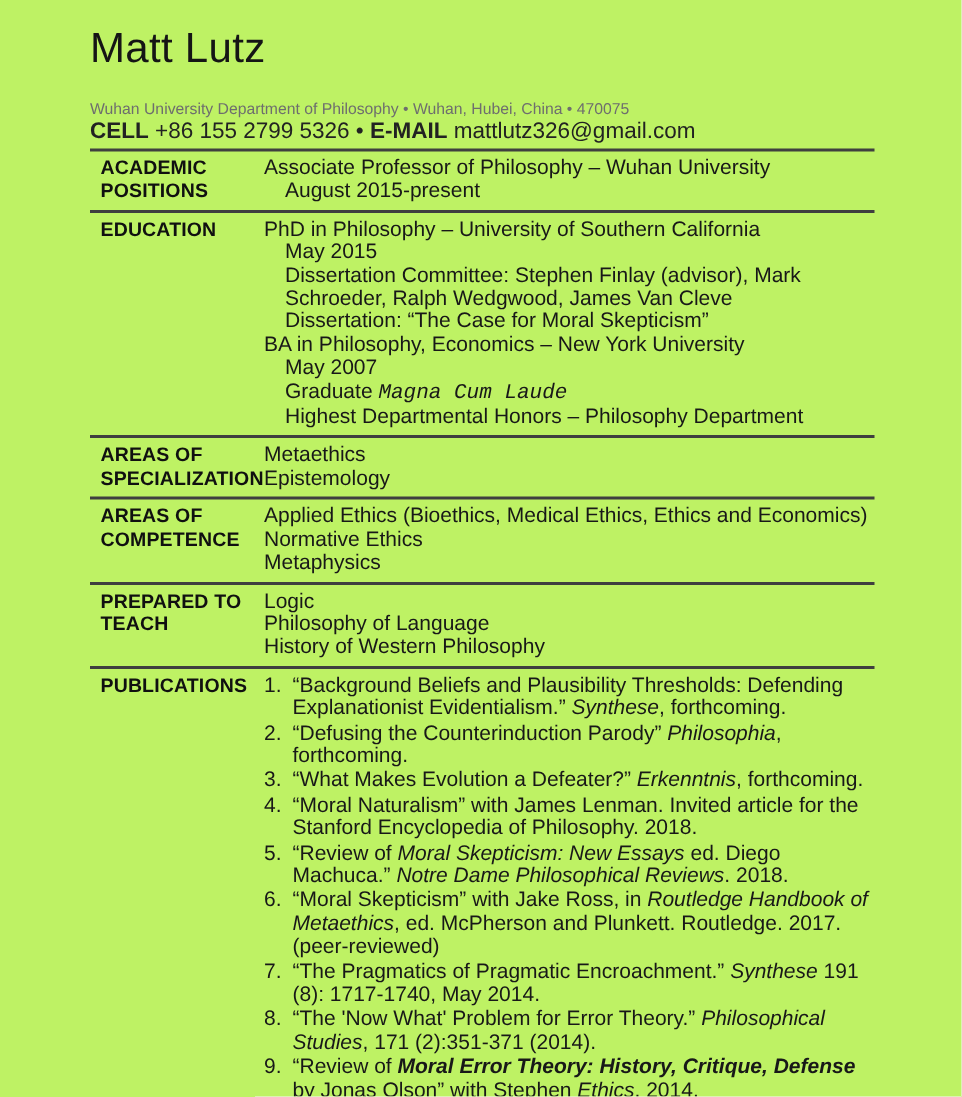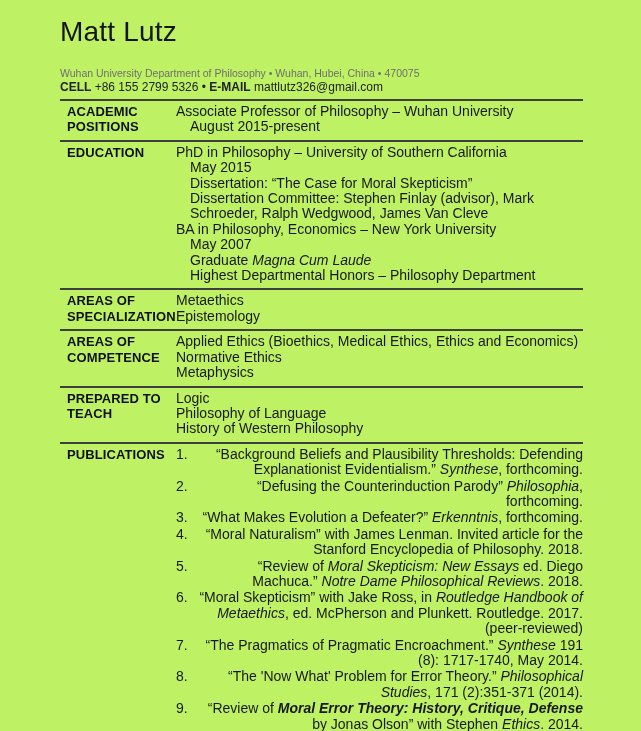--- a/index.html
+++ b/index.html
@@ -10,36 +10,36 @@
     padding:17px 58px 0 60px; color:#1a1a1a; position:relative;
   }
   .name {
     font-size:28px; line-height:30px; font-weight:400; color:#151515;
     letter-spacing:0.2px;
   }
   .affiliation {
     font-size:10.5px; line-height:13px; color:#6e6e6e; margin-top:20px;
   }
   .contact {
-    font-size:12px; line-height:13px; color:#222; margin-top:1px;
+    font-size:15px; line-height:13px; color:#222; margin-top:1px;
   }
   .sections { margin-top:5px; }
   .section { display:flex; border-top:2px solid #3f3f3f; padding:3px 0 5px 0; }
   .label-col { width:116px; flex:none; padding-left:7px; }
   .label-line {
     font-weight:700; font-size:13px; line-height:15.4px; color:#101010;
     letter-spacing:0.1px;
   }
   .label-col.loose .label-line { line-height:21px; padding-top:2px; }
   .content-col { flex:1; font-size:14px; line-height:15.4px; color:#181818; }
   .line { white-space:normal; }
   .line.ind { padding-left:14px; }
   .pub-item { display:flex; margin-bottom:1px; }
   .pub-num { width:19px; flex:none; }
-  .pub-text { flex:1;text-align:right; }
+  .pub-text { flex:1; }
   .bullet-row { display:flex; line-height:16px; margin-bottom:4px; }
   .bullet-marker { width:13px; flex:none; }
   .bullet-text { flex:1; }
 </style>
 </head>
 <body>
 
 <div class="page">
 
   <div>
@@ -61,25 +61,25 @@
       </div>
     </div>
 
     <div class="section">
       <div class="label-col">
         <div class="label-line">EDUCATION</div>
       </div>
       <div class="content-col">
         <div class="line"><span>PhD in Philosophy – University of Southern California</span></div>
         <div class="line ind"><span>May 2015</span></div>
+        <div class="line ind"><span>Dissertation Committee: Stephen Finlay (advisor), Mark Schroeder, Ralph Wedgwood, James Van Cleve</span></div>
         <div class="line ind"><span>Dissertation: “The Case for Moral Skepticism”</span></div>
-        <div class="line ind"><span>Dissertation Committee: Stephen Finlay (advisor), Mark Schroeder, Ralph Wedgwood, James Van Cleve</span></div>
         <div class="line"><span>BA in Philosophy, Economics – New York University</span></div>
         <div class="line ind"><span>May 2007</span></div>
-        <div class="line ind"><span>Graduate </span><span style="font-style: italic;">Magna Cum Laude</span></div>
+        <div class="line ind"><span>Graduate </span><span style="font-style: italic; font-family: Liberation Mono, monospace;">Magna Cum Laude</span></div>
         <div class="line ind"><span>Highest Departmental Honors – Philosophy Department</span></div>
       </div>
     </div>
 
     <div class="section">
       <div class="label-col">
         <div class="label-line">AREAS OF</div>
         <div class="label-line">SPECIALIZATION</div>
       </div>
       <div class="content-col">

